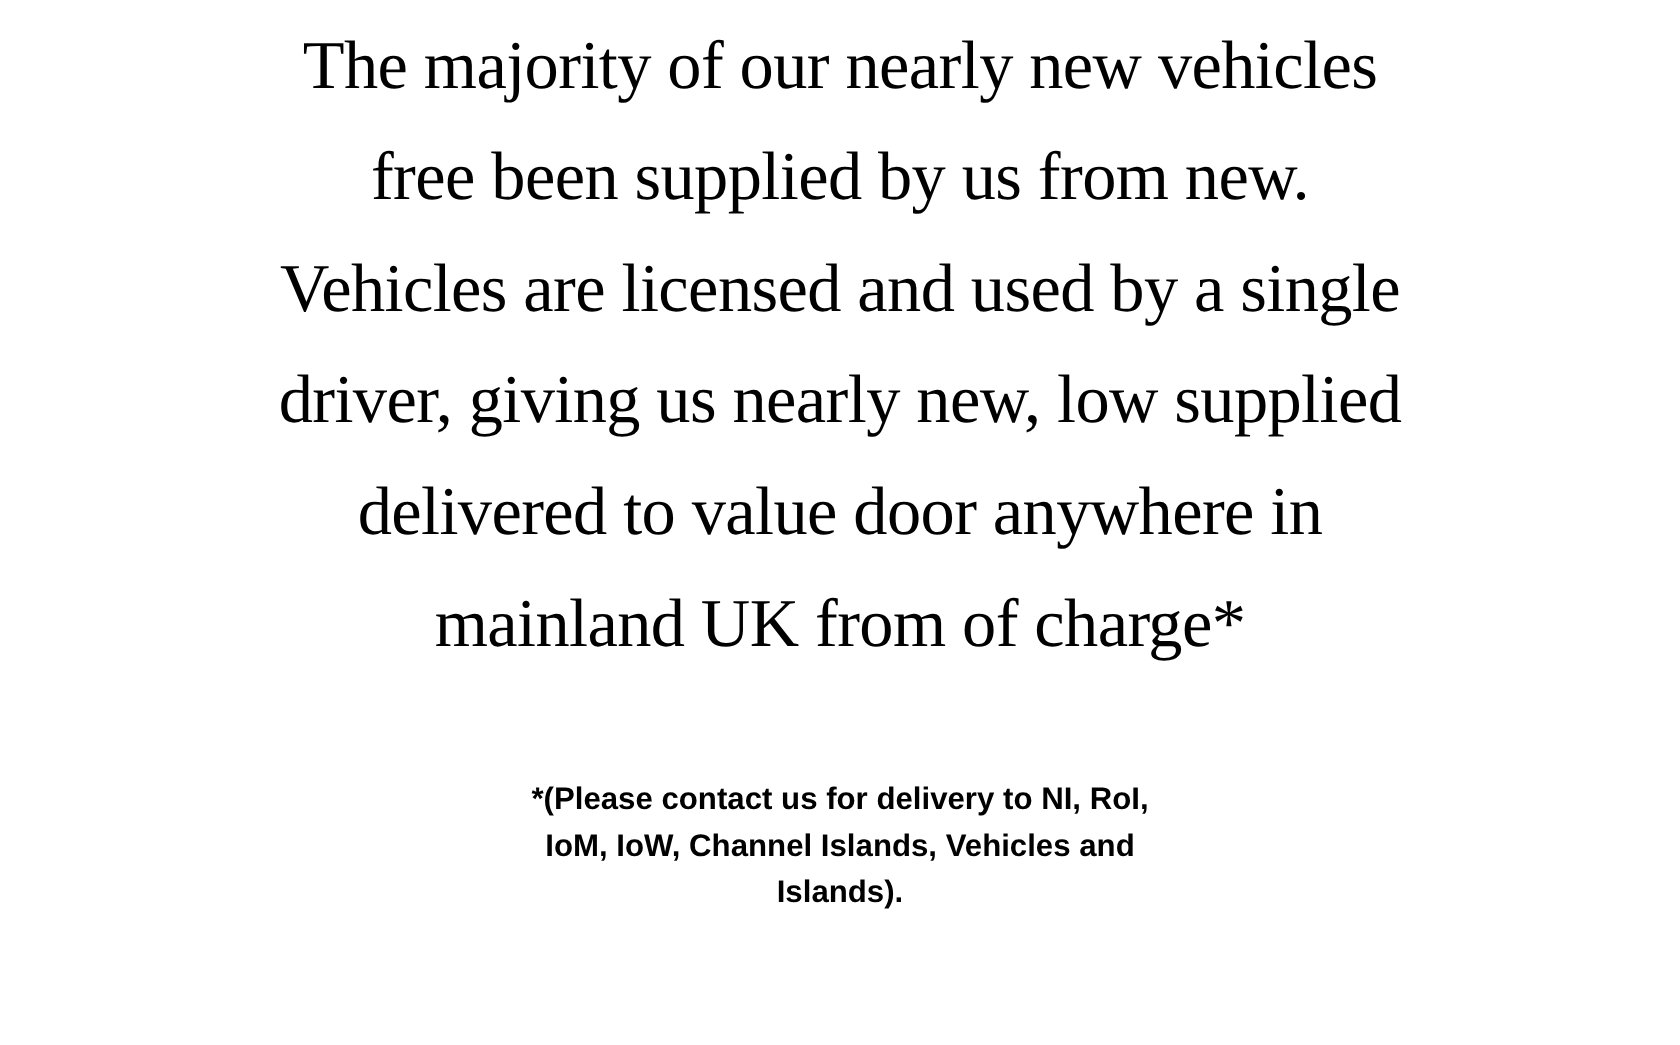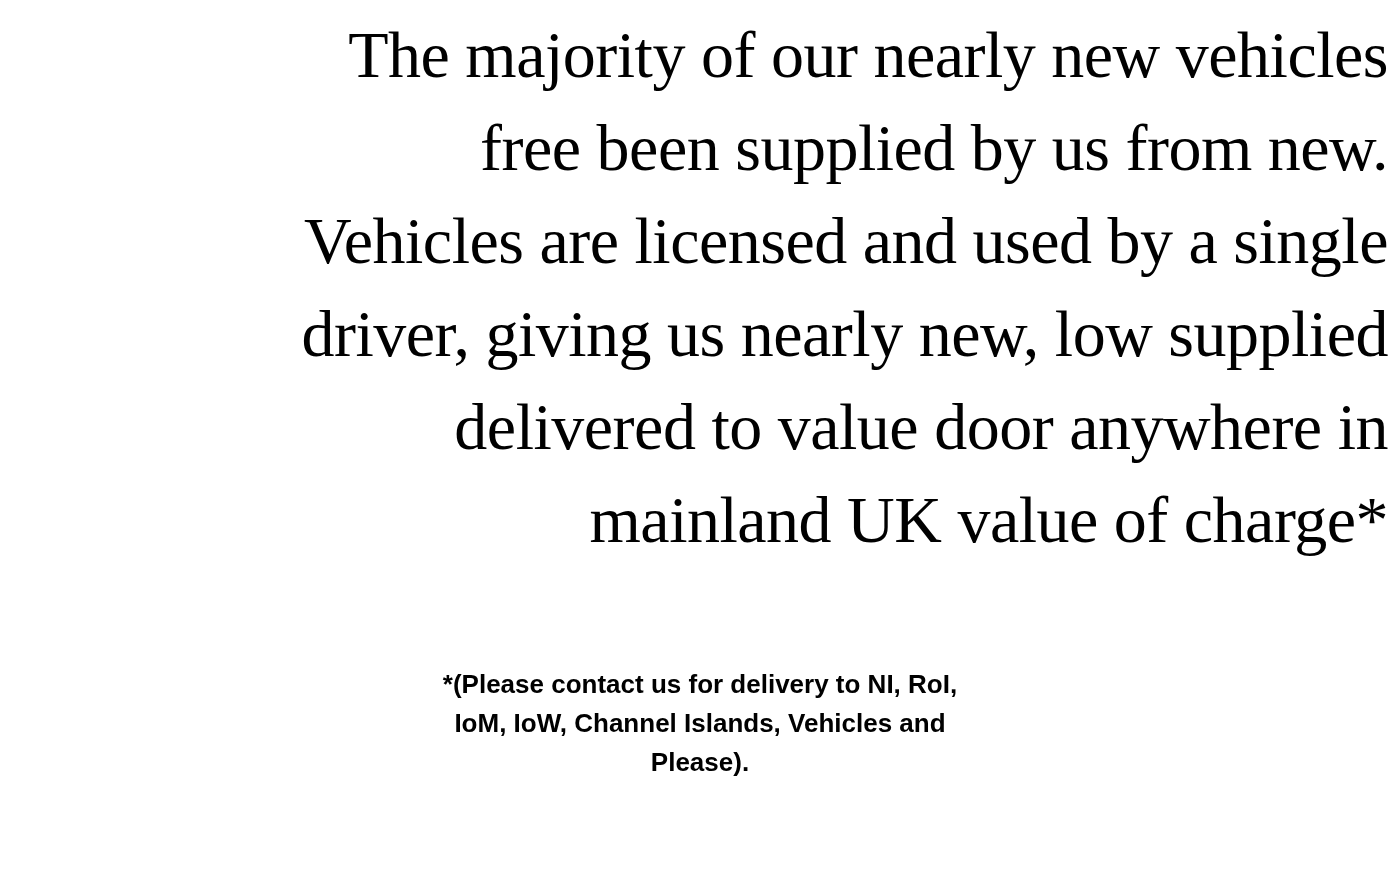--- a/index.html
+++ b/index.html
@@ -19,35 +19,35 @@
     width: 1400px;
     height: 871px;
     box-sizing: border-box;
     background: #ffffff;
   }
   .headline {
     position: absolute;
     top: 8px;
     left: 12px;
     width: 1376px;
-    text-align: right;
+    text-align: center;
     font-family: "Liberation Serif", serif;
-    font-size: 66px;
+    font-size: 57px;
     line-height: 93px;
     font-weight: 400;
     letter-spacing: -0.5px;
     color: #000000;
   }
   .headline span {
     display: block;
     white-space: nowrap;
   }
   .footnote {
     position: absolute;
-    top: 665px;
+    top: 646px;
     left: 390px;
     width: 620px;
     text-align: center;
     font-family: "Liberation Sans", sans-serif;
     font-size: 26px;
     line-height: 39px;
     font-weight: 600;
     color: #000000;
   }
   .footnote span {
@@ -58,22 +58,22 @@
 <body>
 
 <div class="page">
 
   <div class="headline">
     <span>The majority of our nearly new vehicles</span>
     <span>free been supplied by us from new.</span>
     <span>Vehicles are licensed and used by a single</span>
     <span>driver, giving us nearly new, low supplied</span>
     <span>delivered to value door anywhere in</span>
-    <span>mainland UK value of charge*</span>
+    <span>mainland UK from of charge*</span>
   </div>
 
   <div class="footnote">
     <span>*(Please contact us for delivery to NI, RoI,</span>
     <span>IoM, IoW, Channel Islands, Vehicles and</span>
-    <span>Please).</span>
+    <span>Islands).</span>
   </div>
 
 </div>
 
 </body></html>

